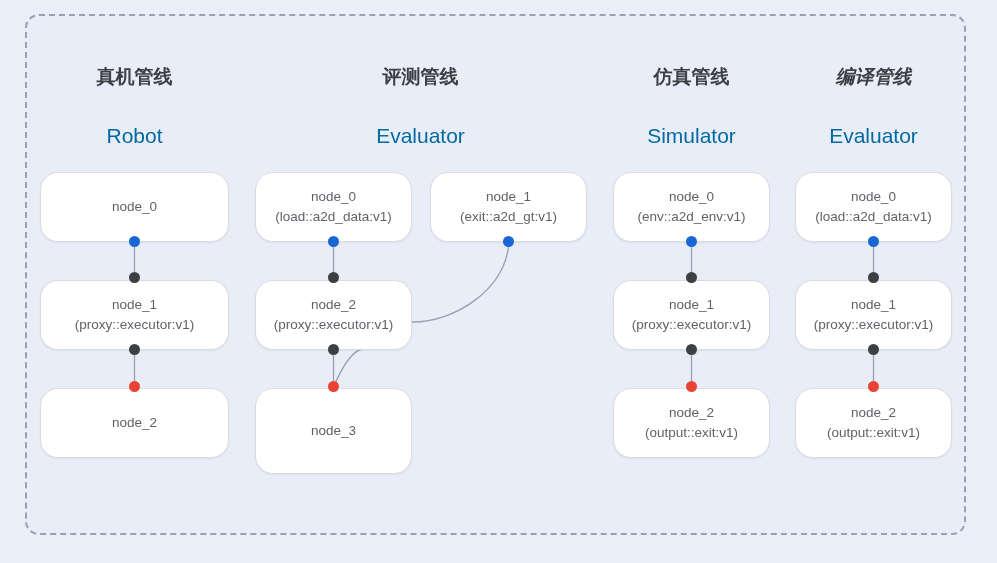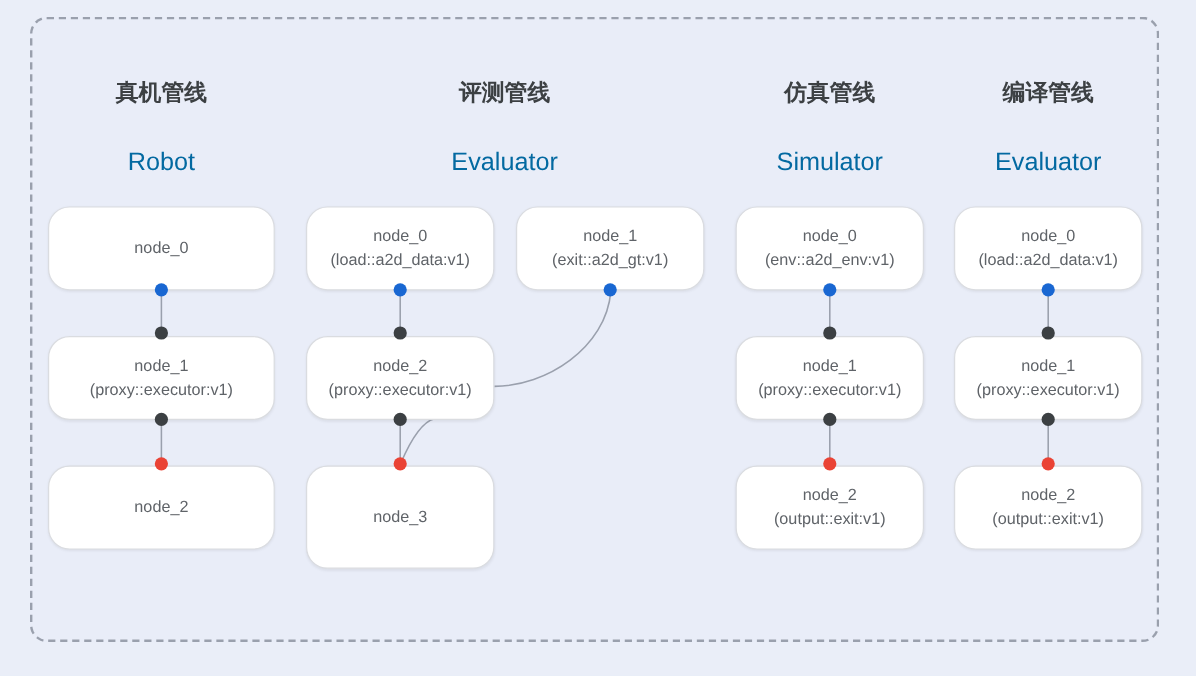--- a/index.html
+++ b/index.html
@@ -197,21 +197,21 @@
     <div class="port port-black" style="left:686px; top:344px;"></div>
 
     <div class="node-box" style="left:613px; top:388px; width:157px; height:70px;">
       <div class="node-name">node_2</div>
       <div class="node-type">(output::exit:v1)</div>
     </div>
     <div class="port port-red" style="left:686px; top:381px;"></div>
   </div>
 
   <div class="column">
-    <div class="col-title-cn" style="left:783px; top:64px; width:181px;">编译管线</div>
+    <div class="col-title-cn" style="left:783px; top:64px; width:181px;font-style:italic;">编译管线</div>
     <div class="col-title-en" style="left:783px; top:124px; width:181px;">Evaluator</div>
 
     <div class="node-box" style="left:795px; top:172px; width:157px; height:70px;">
       <div class="node-name">node_0</div>
       <div class="node-type">(load::a2d_data:v1)</div>
     </div>
     <div class="port port-blue" style="left:868px; top:236px;"></div>
 
     <div class="node-box" style="left:795px; top:280px; width:157px; height:70px;">
       <div class="node-name">node_1</div>

